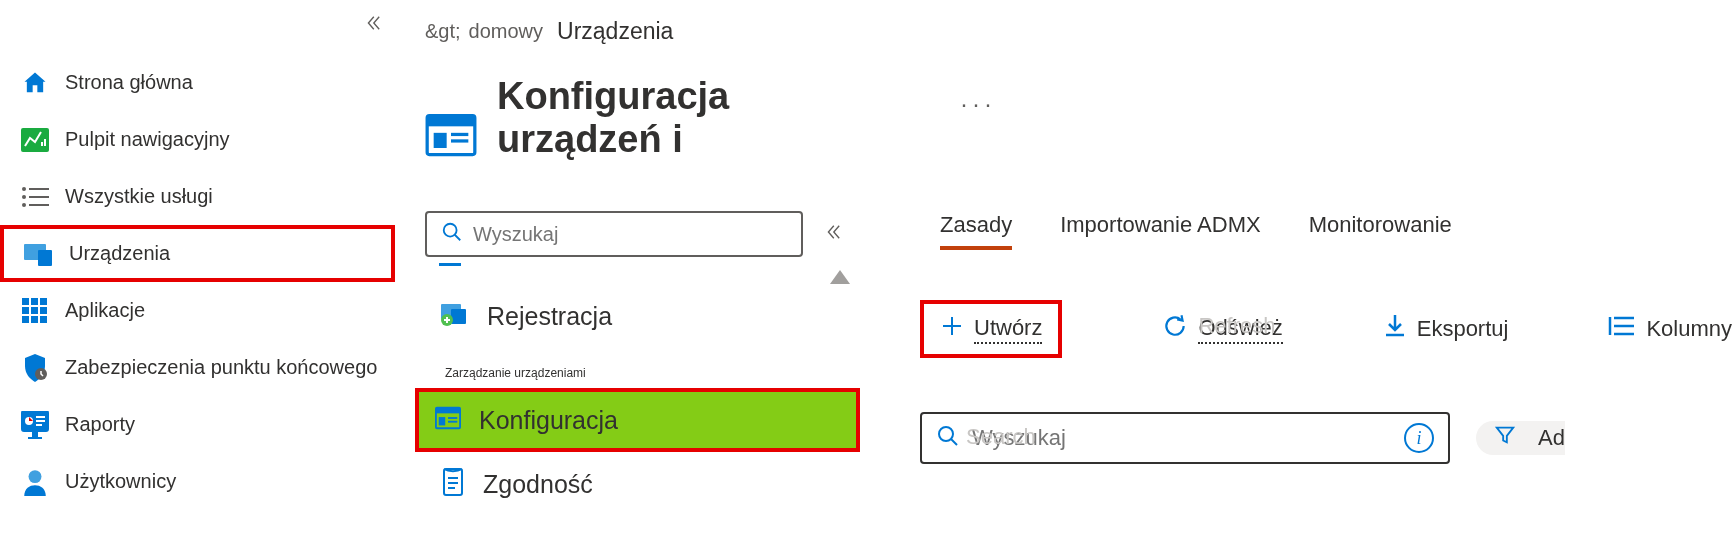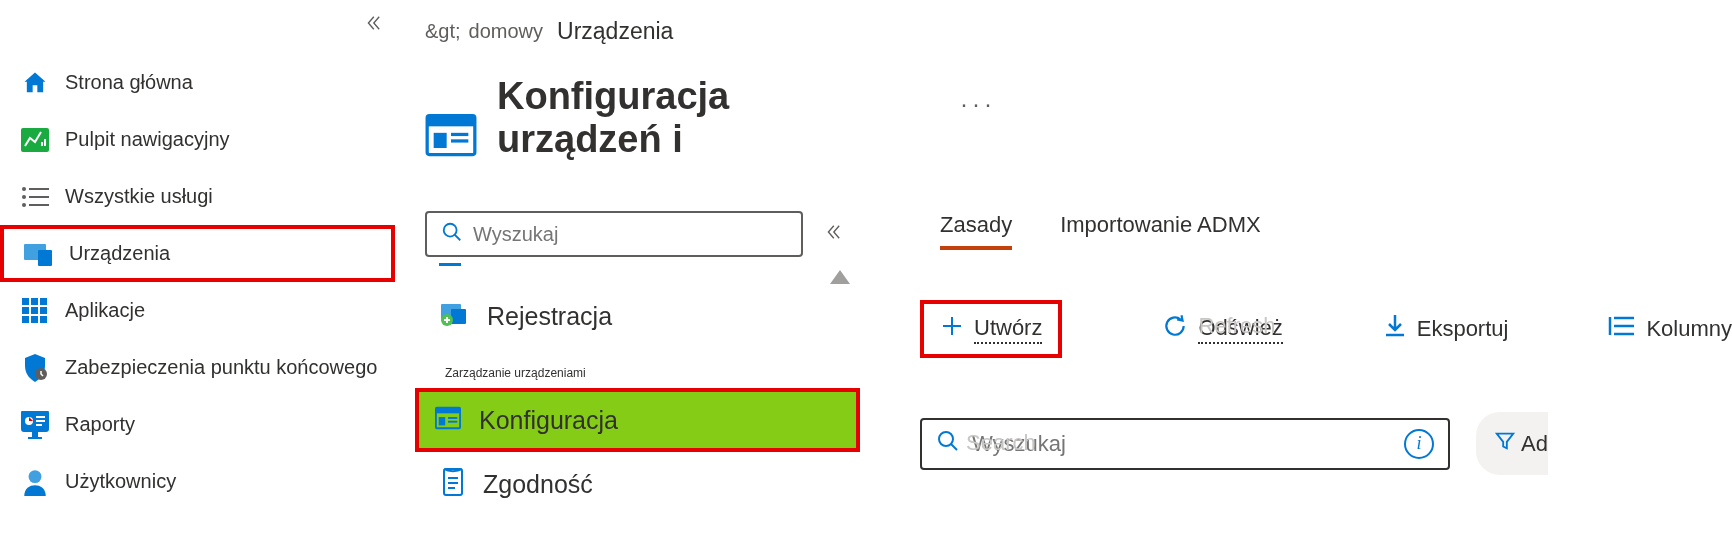--- a/index.html
+++ b/index.html
@@ -212,27 +212,27 @@
       border-radius: 50%;
       display: flex;
       align-items: center;
       justify-content: center;
       color: #0078d4;
       font-style: italic;
       font-family: serif;
       font-size: 18px;
     }
     .filter-pill {
-      height: 63px;
+      height: 34px;
       background: #f3f2f1;
       border-radius: 24px 0 0 24px;
       display: flex;
       align-items: center;
       padding-left: 18px;
-      gap: 5px;
+      gap: 22px;
       position: absolute;
       right: 0;
       font-size: 22px;
     }
     .faded-under {
       position: absolute;
       font-size: 22px;
       color: #c8c6c4;
       margin-top: -2px;
     }
@@ -429,20 +429,21 @@
       <span class="label">Zgodność</span>
     </div>
   </div>
 
   <div class="main">
     <span class="ellipsis">···</span>
 
     <div class="tabs">
       <div class="tab active">Zasady</div>
       <div class="tab">Importowanie ADMX</div>
+      <div class="tab">Monitorowanie</div>
     </div>
 
     <div class="toolbar">
       <div class="create-box">
         <div class="tool-btn dotted-under">
           <span class="tool-icon">
             <svg width="24" height="24" viewBox="0 0 24 24">
                 <path d="M12 3v18M3 12h18" stroke="#0078d4" stroke-width="2"></path>
               </svg>
           </span>

